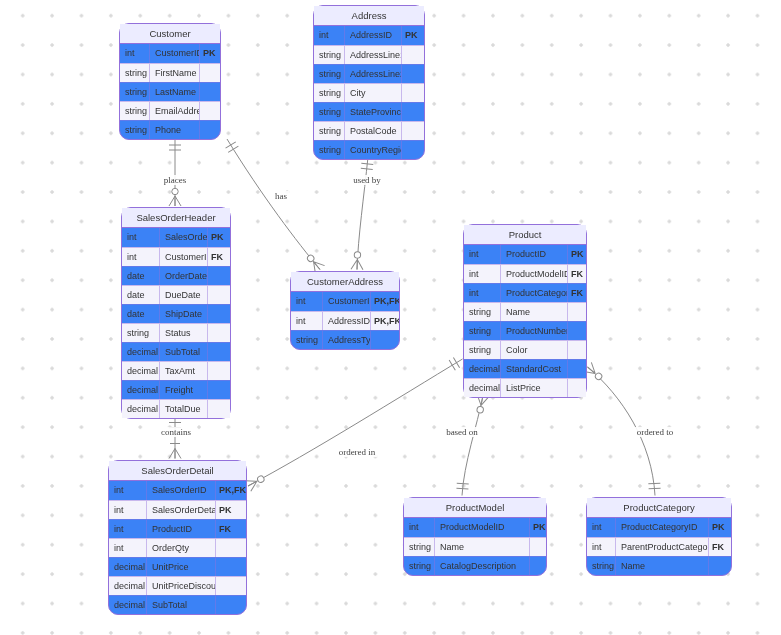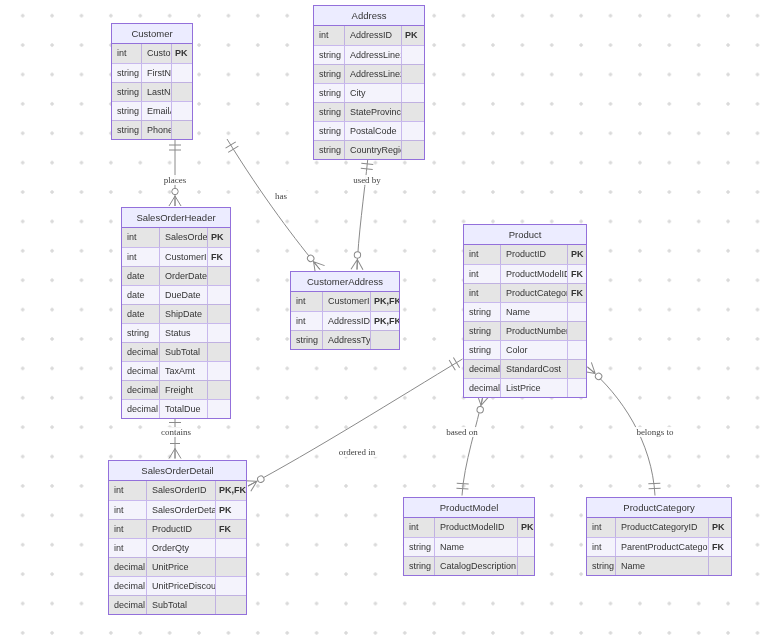--- a/index.html
+++ b/index.html
@@ -9,22 +9,22 @@
     background-color:#ffffff;
     background-image:radial-gradient(circle, #d9d9d9 1.5px, transparent 1.7px);
     background-size:29.4px 29.4px;
     background-position:8px 1px;
   }
   #canvas{position:absolute;inset:0;}
   svg.rel-layer{position:absolute;left:0;top:0;pointer-events:none;}
   .entity{
     position:absolute;
     border:1.3px solid #9370db;
-    background:#e5e5e5;
-    border-radius:0;
+    background:#3b82f6;
+    border-radius:10px;
     color:#333333;
     box-sizing:border-box;
   }
   .entity-title{
     height:19px;line-height:19px;
     text-align:center;
     background:#ececff;
     border-bottom:1px solid #9370db;
     font-size:9.5px;
   }
@@ -72,21 +72,21 @@
       <path d="M175,138 L175,206" marker-start="url(#oneStart)" marker-end="url(#zeroManyEnd)"></path>
       <path d="M227,139 C262,196 297,242 320,269.5" marker-start="url(#oneStart)" marker-end="url(#zeroManyEnd)"></path>
       <path d="M368,157 C364,196 358,237 357,269.5" marker-start="url(#oneStart)" marker-end="url(#zeroManyEnd)"></path>
       <path d="M175,415.5 L175,458.5" marker-start="url(#oneStart)" marker-end="url(#oneManyEnd)"></path>
       <path d="M462.5,359 C398,398 312,452 248,486" marker-start="url(#oneStart)" marker-end="url(#zeroManyEnd)"></path>
       <path d="M483,395.5 C477,426 464,463 462,495.5" marker-start="url(#zeroManyStart)" marker-end="url(#oneEnd)"></path>
       <path d="M587.5,367 C622,396 652,442 655,495.5" marker-start="url(#zeroManyStart)" marker-end="url(#oneEnd)"></path>
     </g>
   </svg>
 
-  <div class="entity" style="left:111px;top:23px;width:82px;--tc:30px;--kc:20px">
+  <div class="entity" style="left:119px;top:23px;width:102px;--tc:30px;--kc:20px">
     <div class="entity-title">Customer</div>
     <div class="attrs">
         <div class="attr-row">
           <span class="cell type">int</span>
           <span class="cell field">CustomerID</span>
           <span class="cell key">PK</span>
         </div>
         <div class="attr-row alt">
           <span class="cell type">string</span>
           <span class="cell field">FirstName</span>
@@ -308,21 +308,21 @@
           <span class="cell key"></span>
         </div>
         <div class="attr-row">
           <span class="cell type">decimal</span>
           <span class="cell field">SubTotal</span>
           <span class="cell key"></span>
         </div>
       </div>
   </div>
 
-  <div class="entity" style="left:403px;top:497px;width:132px;--tc:31px;--kc:16px">
+  <div class="entity" style="left:403px;top:497px;width:144px;--tc:31px;--kc:16px">
     <div class="entity-title">ProductModel</div>
     <div class="attrs">
         <div class="attr-row">
           <span class="cell type">int</span>
           <span class="cell field">ProductModelID</span>
           <span class="cell key">PK</span>
         </div>
         <div class="attr-row alt">
           <span class="cell type">string</span>
           <span class="cell field">Name</span>
@@ -356,14 +356,14 @@
         </div>
       </div>
   </div>
 
   <div class="rel-label" style="left:175px;top:180px">places</div>
   <div class="rel-label" style="left:281px;top:196px">has</div>
   <div class="rel-label" style="left:367px;top:180px">used by</div>
   <div class="rel-label" style="left:176px;top:432px">contains</div>
   <div class="rel-label" style="left:357px;top:452px">ordered in</div>
   <div class="rel-label" style="left:462px;top:432px">based on</div>
-  <div class="rel-label" style="left:655px;top:432px">belongs to</div>
+  <div class="rel-label" style="left:655px;top:432px">ordered to</div>
 </div>
 
 </body></html>

